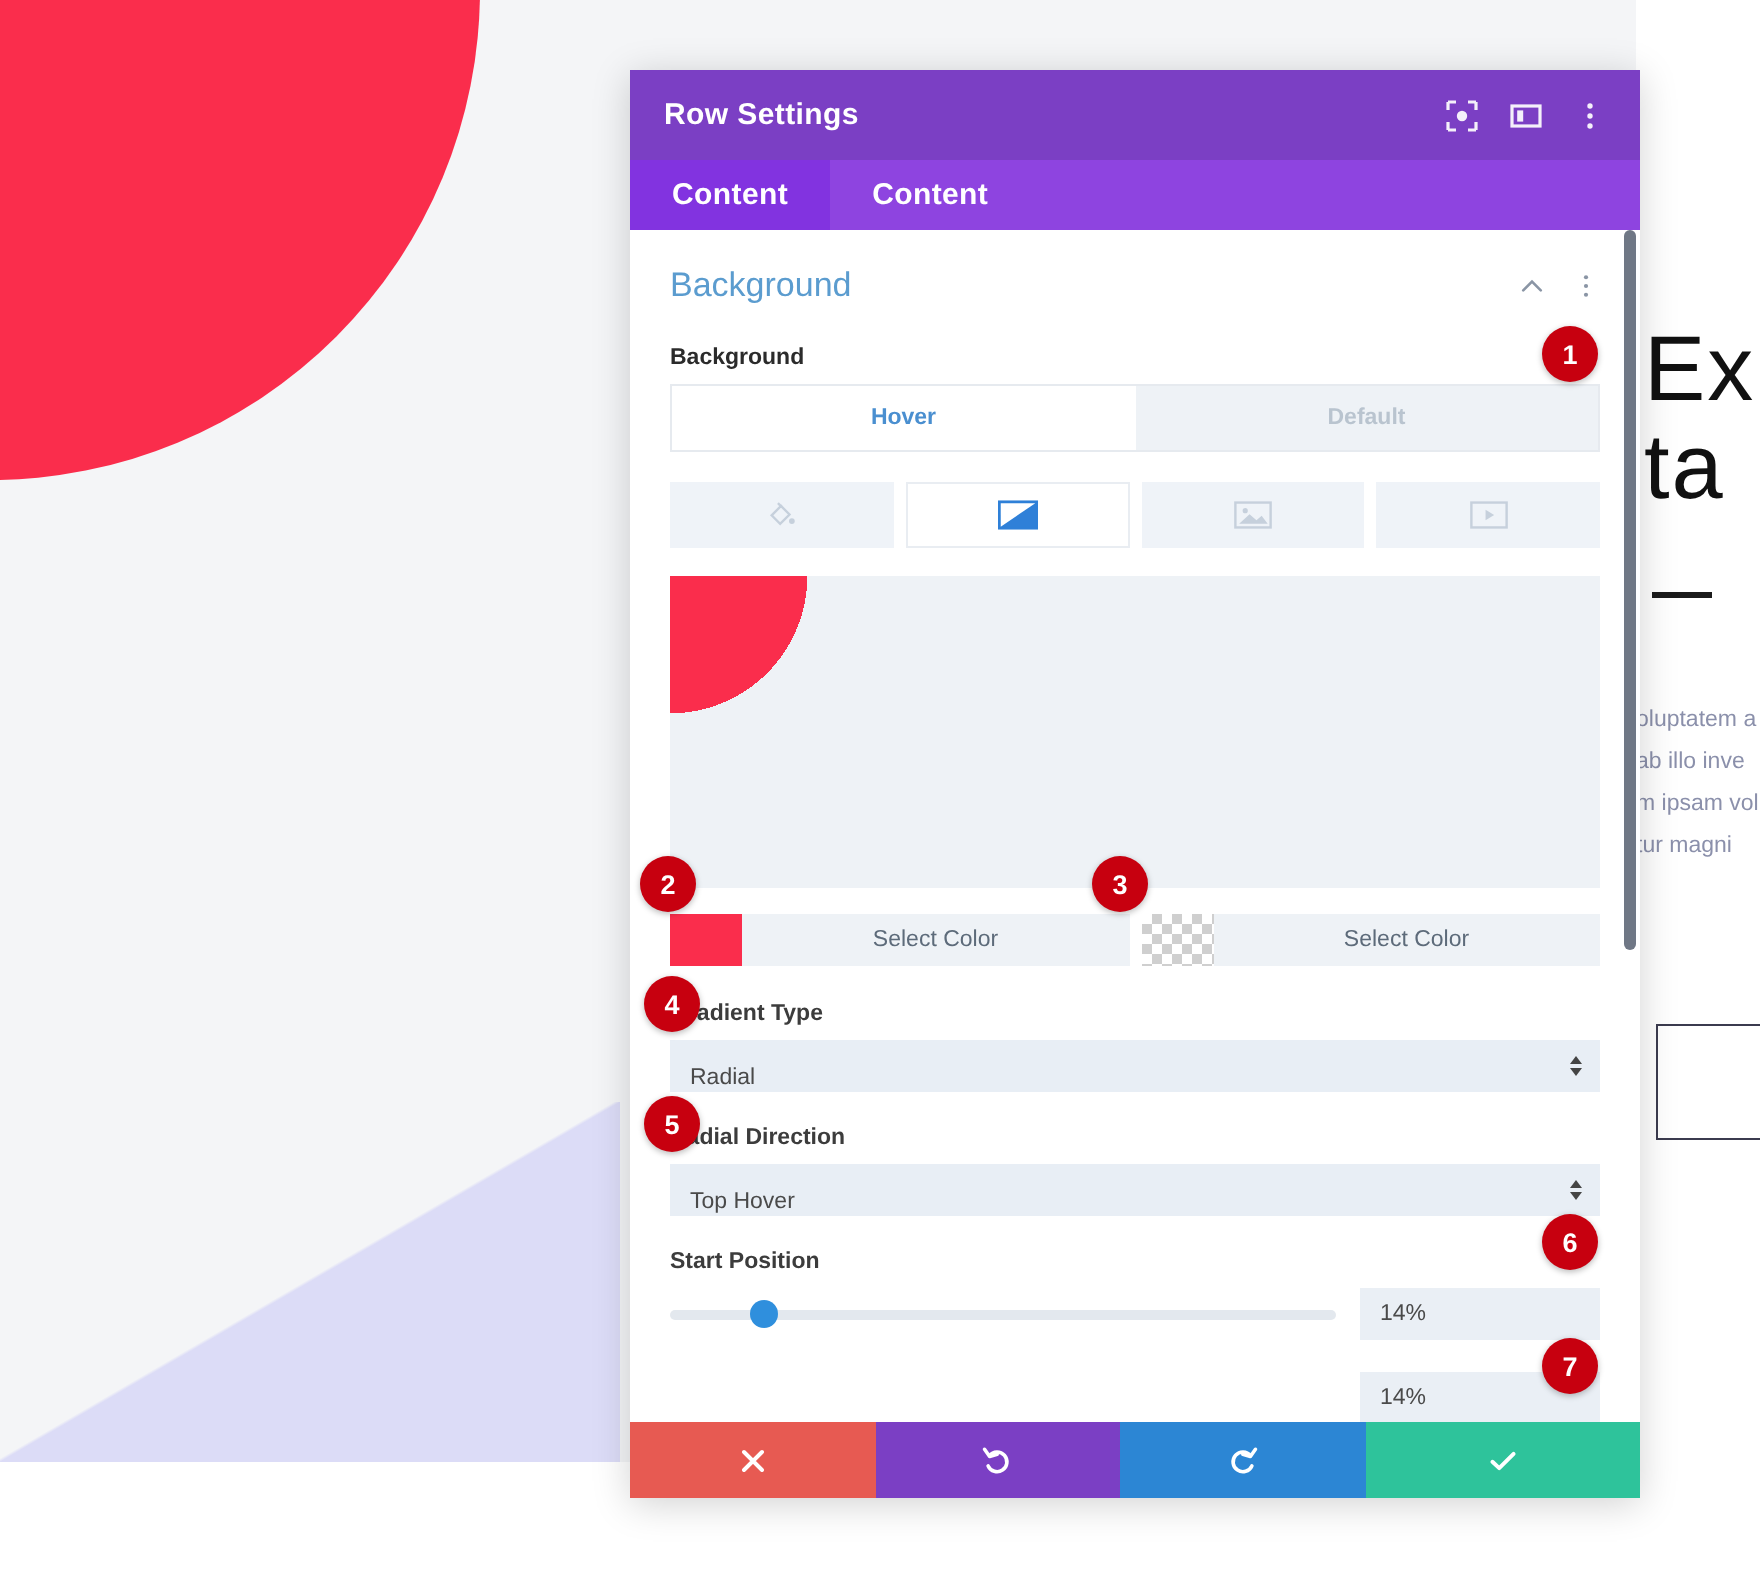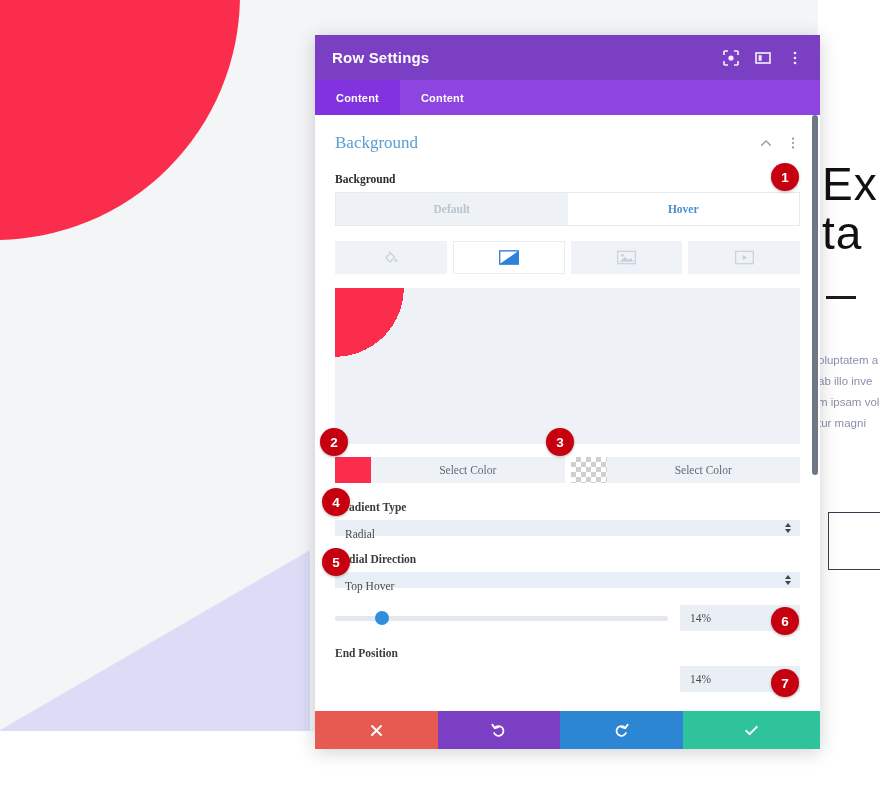--- a/index.html
+++ b/index.html
@@ -84,29 +84,29 @@
   .header-icons { margin-left:auto; display:flex; align-items:center; gap:16px; }
   .hicon { width:16px; height:16px; opacity:.92; display:block; }
 
   .tabs {
     height:35px; background:#8e44e0;
     display:flex; align-items:stretch; flex:none;
   }
   .tab {
     display:flex; align-items:center; justify-content:center;
     padding:0 21px;
-    color:#ffffff; font-size:11px; font-weight:bold;
+    color:#ffffff; font-size:15px; font-weight:bold;
     letter-spacing:.2px;
     cursor:pointer;
     text-align:right;
   }
   .tab.active { background:#8233e0; }
 
   .modal-body {
-    flex:1; position:relative; overflow:hidden; background:#ffffff;font-family:Liberation Serif, serif;
+    flex:1; position:relative; overflow:hidden; background:#ffffff;
   }
   .scrollpane {
     position:absolute; inset:0; padding:18px 20px 0 20px; overflow:hidden;
   }
 
   .section-head {
     display:flex; align-items:center; margin-bottom:20px;
   }
   .section-title { color:#5b9ccf; font-size:17px; font-weight:400; }
   .section-head-icons { margin-left:auto; display:flex; align-items:center; gap:13px; color:#8a95a5; }
@@ -160,21 +160,21 @@
     background-size:10px 10px;
     background-position:0 0,5px 5px;
   }
   .swatch-label {
     flex:1; display:flex; align-items:center; justify-content:center;
     font-size:11.5px; color:#5d6b7a; cursor:pointer;
   }
 
   .select-wrap { position:relative; margin-bottom:17px; }
   .select-box {
-    height:16px; background:#e8eef5;
+    height:26px; background:#e8eef5;
     display:flex; align-items:center;
     padding:12px 22px 0 10px;
     font-size:11.5px; color:#4a4a4a; cursor:pointer;
   }
   .select-arrows {
     position:absolute; right:9px; top:50%; transform:translateY(-50%);
     display:flex; flex-direction:column; align-items:center; gap:2px;
     color:#3e3e3e;
   }
   .ar { width:0;height:0;border-left:3.5px solid transparent;border-right:3.5px solid transparent; }
@@ -294,22 +294,22 @@
               <circle cx="8" cy="3" r="1.2" fill="#8a95a5"></circle>
               <circle cx="8" cy="8" r="1.2" fill="#8a95a5"></circle>
               <circle cx="8" cy="13" r="1.2" fill="#8a95a5"></circle>
             </svg>
           </div>
         </div>
 
         <div class="field-label">Background</div>
 
         <div class="state-toggle">
+          <div class="state-btn active">Hover</div>
           <div class="state-btn">Default</div>
-          <div class="state-btn active">Hover</div>
         </div>
 
         <div class="bgtype-row">
           <div class="bgtype">
             <svg width="17" height="17" viewBox="0 0 20 20">
               <path d="M4.5 10.2 L10 4.7 L15 9.7 L9.5 15.2 Z" fill="none" stroke="#c6d0dc" stroke-width="1.4"></path>
               <path d="M8.2 3 L10.4 5.2" stroke="#c6d0dc" stroke-width="1.4"></path>
               <circle cx="16.4" cy="13.6" r="1.7" fill="#c6d0dc"></circle>
             </svg>
           </div>
@@ -363,31 +363,31 @@
         <div class="field-label light">Radial Direction</div>
         <div class="select-wrap">
           <div class="select-box">Top Hover</div>
           <div class="select-arrows">
             <div class="ar up"></div>
               <div class="ar dn"></div>
           </div>
         </div>
 
         <div class="slider-block">
+          <div class="field-label light">Start Position</div>
           <div class="slider-row">
             <div class="slider-track-wrap">
               <div class="slider-track"></div>
               <div class="slider-handle" id="startHandle" style="left: 14%;"></div>
             </div>
             <div class="slider-value">14%</div>
           </div>
         </div>
 
         <div class="slider-block">
-          <div class="field-label light">End Position</div>
           <div class="slider-row">
             <div class="slider-track-wrap">
               
               
             </div>
             <div class="slider-value">14%</div>
           </div>
         </div>
 
       </div>

